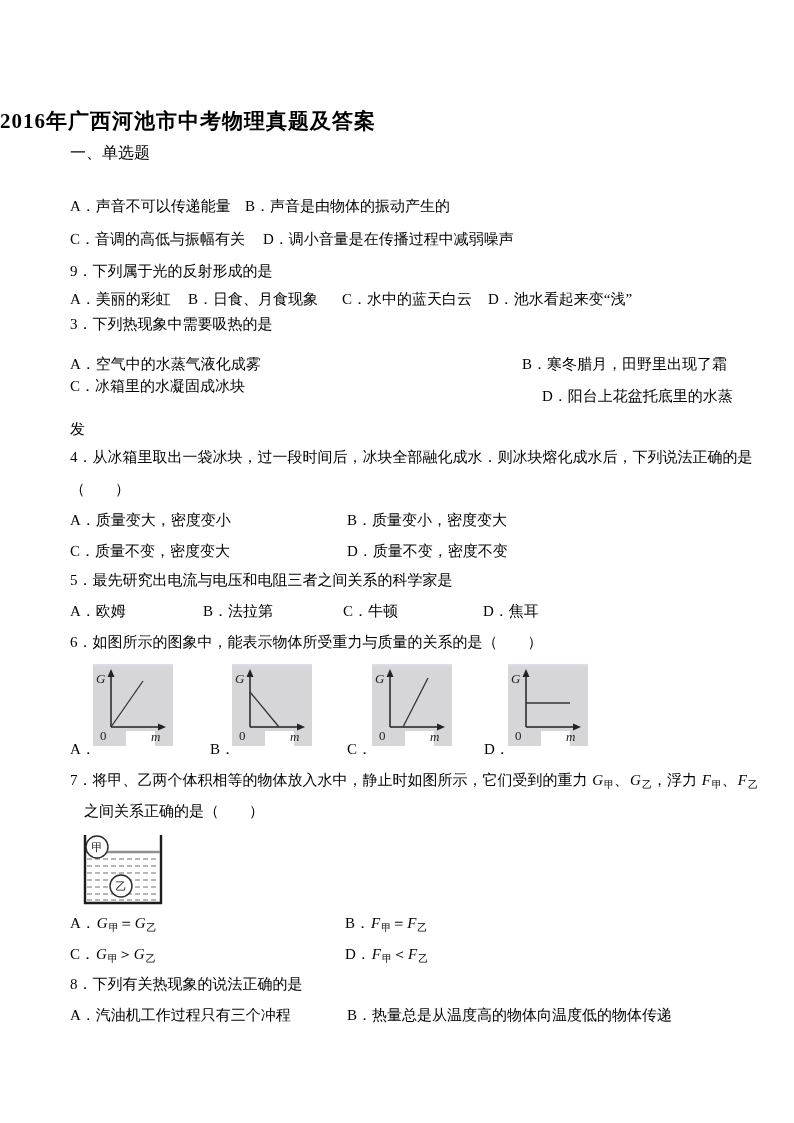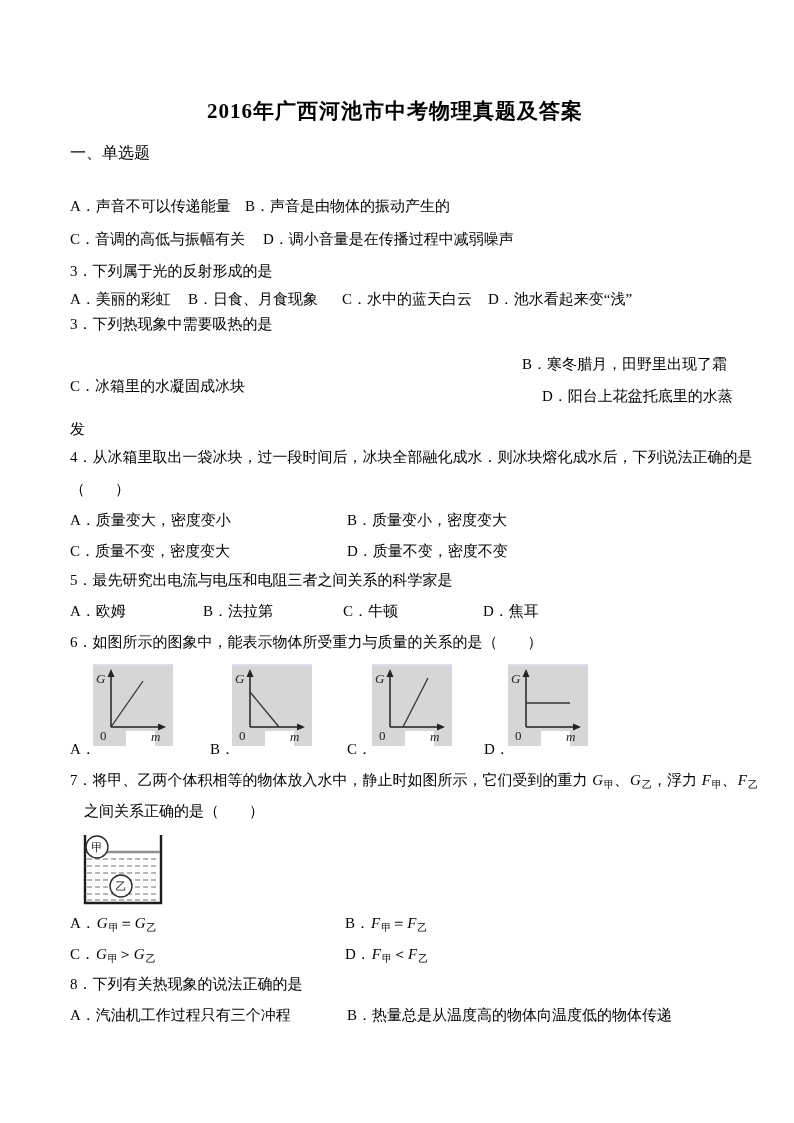--- a/index.html
+++ b/index.html
@@ -1,19 +1,19 @@
 <!DOCTYPE html>
 <html><head>
 <meta charset="utf-8">
 <style>
   html,body{margin:0;padding:0;background:#fff;}
   .page{position:relative;width:794px;height:1123px;background:#ffffff;overflow:hidden;
         font-family:"Liberation Serif","DejaVu Serif",serif;color:#000;font-size:15px;}
   .ln{position:absolute;white-space:nowrap;line-height:20px;}
-  .title{left:0;right:4px;text-align:center;font-size:21px;font-weight:bold;letter-spacing:1px;}
+  .title{left:0;right:4px;font-size:21px;font-weight:bold;letter-spacing:1px;margin-top:10px;}
   .bold{font-weight:normal;}
   .gbox{position:absolute;width:80px;height:82px;background:#d6d6d8;
         box-shadow:inset 0 2px 0 #dcdcea;}
   .gbox svg{display:block;}
   .axis-txt{font-family:"Liberation Serif","DejaVu Serif",serif;font-style:italic;font-size:13px;fill:#222;}
   .num-txt{font-family:"Liberation Serif","DejaVu Serif",serif;font-size:13px;fill:#222;}
   .mvar{font-style:italic;font-family:"Liberation Serif","DejaVu Serif",serif;padding:0 1px;}
   .msub{font-size:10px;vertical-align:-3px;}
   .fig7{position:absolute;left:64px;top:832px;}
   .cjk-fig{font-family:"Liberation Serif","DejaVu Serif",serif;font-size:11px;fill:#111;}
@@ -24,27 +24,28 @@
 <div class="page">
 
   <div class="ln title" style="top:101px">2016年广西河池市中考物理真题及答案</div>
   <div class="ln bold" style="top:143px;left:70px;font-size:16px">一、单选题</div>
 
   <div class="ln" style="top:196px;left:70px">A．声音不可以传递能量</div>
   <div class="ln" style="top:196px;left:245px">B．声音是由物体的振动产生的</div>
   <div class="ln" style="top:229px;left:70px">C．音调的高低与振幅有关</div>
   <div class="ln" style="top:229px;left:263px">D．调小音量是在传播过程中减弱噪声</div>
 
-  <div class="ln" style="top:261px;left:70px">3．下列属于光的反射形成的是</div>
+  <div class="ln" style="top:261px;left:70px">9．下列属于光的反射形成的是</div>
   <div class="ln" style="top:289px;left:70px">A．美丽的彩虹</div>
   <div class="ln" style="top:289px;left:188px">B．日食、月食现象</div>
   <div class="ln" style="top:289px;left:342px">C．水中的蓝天白云</div>
   <div class="ln" style="top:289px;left:488px">D．池水看起来变“浅”</div>
 
   <div class="ln" style="top:314px;left:70px">3．下列热现象中需要吸热的是</div>
+  <div class="ln" style="top:354px;left:70px">A．空气中的水蒸气液化成雾</div>
   <div class="ln" style="top:354px;left:522px">B．寒冬腊月，田野里出现了霜</div>
   <div class="ln" style="top:376px;left:70px">C．冰箱里的水凝固成冰块</div>
   <div class="ln" style="top:386px;left:542px">D．阳台上花盆托底里的水蒸</div>
   <div class="ln" style="top:419px;left:70px">发</div>
 
   <div class="ln" style="top:447px;left:70px">4．从冰箱里取出一袋冰块，过一段时间后，冰块全部融化成水．则冰块熔化成水后，下列说法正确的是</div>
   <div class="ln" style="top:479px;left:70px">（　　）</div>
   <div class="ln" style="top:510px;left:70px">A．质量变大，密度变小</div>
   <div class="ln" style="top:510px;left:347px">B．质量变小，密度变大</div>
   <div class="ln" style="top:541px;left:70px">C．质量不变，密度变大</div>

